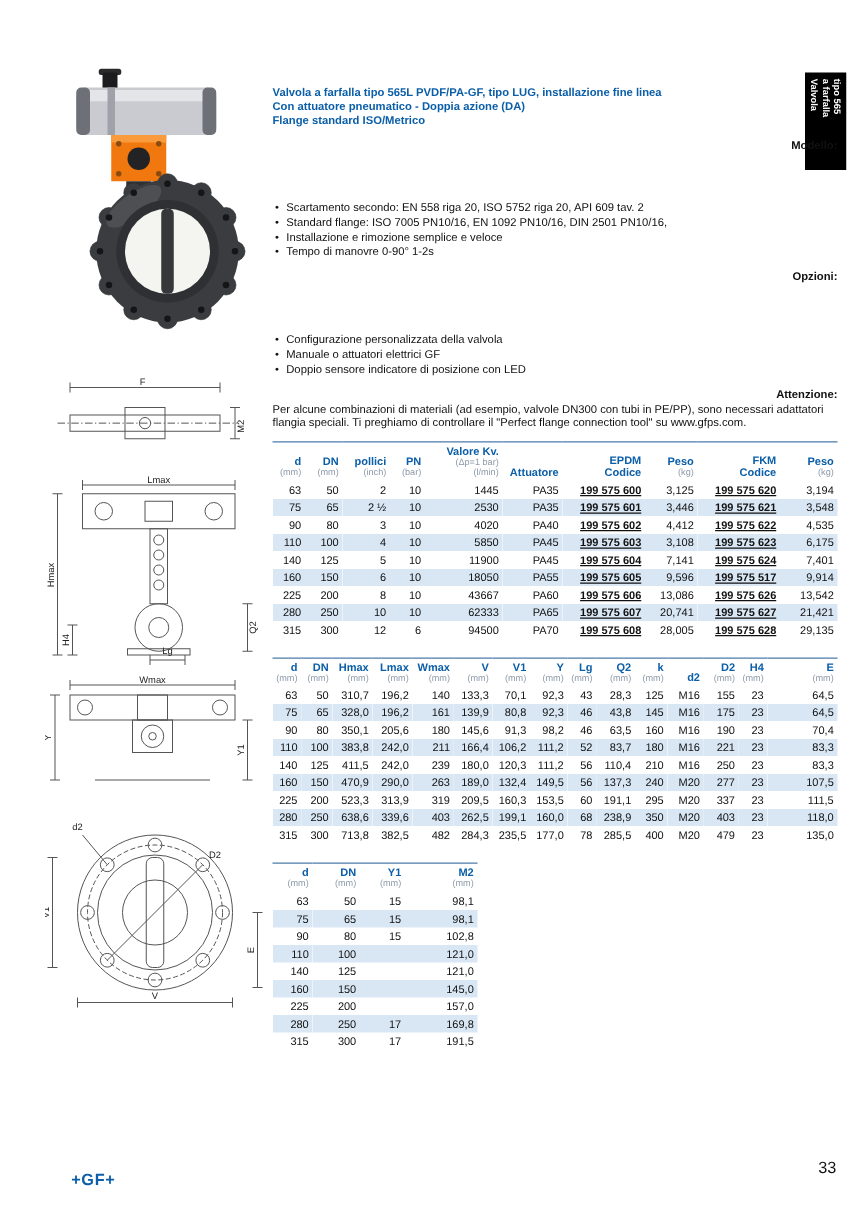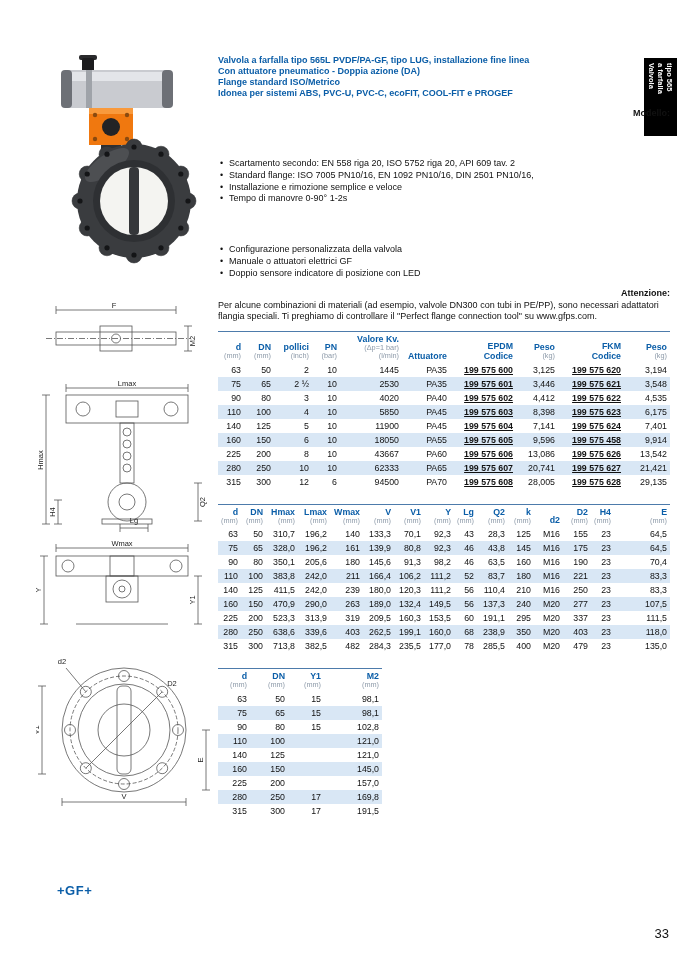--- a/index.html
+++ b/index.html
@@ -15,21 +15,21 @@
 
   
   .photo { position:absolute; left:55px; top:53px; width:160px; height:212px; }
 
   
   .drawings { position:absolute; left:36px; top:300px; width:180px; }
   .drw { display:block; margin-bottom:8px; }
   .dim-label { font-size:7.5px; fill:#222; font-family:"Liberation Sans", sans-serif; }
 
   
-  .content { position:absolute; left:218px; top:55px; width:452px; }
+  .content { position:absolute; left:218px; top:69px; width:452px; }
   .title-line { color:#0b5ea8; font-size:9px; font-weight:bold; line-height:11px; }
   .section-heading { font-size:9px; font-weight:bold; color:#111; margin-top:9px; margin-bottom:2px;text-align:right; }
   .bullets { list-style:none;margin-top:40px; }
   .bullet { position:relative; padding-left:11px; font-size:9px; line-height:10.8px; color:#111; margin-bottom:1px; }
   .bullet::before { content:"•"; position:absolute; left:2px; top:0; }
   .note-text { font-size:9px; line-height:11px; color:#111; margin-top:1px; }
 
   
   table { border-collapse:collapse; table-layout:fixed; border-top:1px solid #4d7bab; }
   #table1 { width:452px; margin-top:9px; }
@@ -53,21 +53,21 @@
   #table2 th:nth-child(5){width:33px} #table2 th:nth-child(6){width:31px}
   #table2 th:nth-child(7){width:30px} #table2 th:nth-child(8){width:30px}
   #table2 th:nth-child(9){width:23px} #table2 th:nth-child(10){width:31px}
   #table2 th:nth-child(11){width:26px} #table2 th:nth-child(12){width:29px}
   #table2 th:nth-child(13){width:28px} #table2 th:nth-child(14){width:23px}
 
   #table3 th:nth-child(1){width:32px} #table3 th:nth-child(2){width:38px}
   #table3 th:nth-child(3){width:36px}
 
   
-  .logo { position:absolute; left:57px; top:883px; color:#0b5ea8; font-size:13px; font-weight:bold; letter-spacing:0.5px; }
+  .logo { position:absolute; left:57px; top:936px; color:#0b5ea8; font-size:13px; font-weight:bold; letter-spacing:0.5px; }
   .page-number { position:absolute; right:22px; top:926px; font-size:13px; color:#111; }
 </style>
 </head>
 <body>
 
 <div class="page">
 
   <aside class="side-tab">
     <span class="tab-line">Valvola</span>
     <span class="tab-line">a farfalla</span>
@@ -246,31 +246,31 @@
       <text class="dim-label" x="88" y="159" text-anchor="middle">V</text>
       <text class="dim-label" x="167" y="120" text-anchor="middle" transform="rotate(-90 167 120)">E</text>
     </svg>
   </div>
 
   <main class="content">
     <header>
       <div class="title-line">Valvola a farfalla tipo 565L PVDF/PA-GF, tipo LUG, installazione fine linea</div>
       <div class="title-line">Con attuatore pneumatico - Doppia azione (DA)</div>
       <div class="title-line">Flange standard ISO/Metrico</div>
-      <div class="title-line">Idonea per sistemi ABS, PVC-U, PVC-C, ecoFIT, COOL-FIT e PROGEF</div>
     </header>
 
     <h3 class="section-heading">Modello:</h3>
     <ul class="bullets">
       <li class="bullet">Scartamento secondo: EN 558 riga 20, ISO 5752 riga 20, API 609 tav. 2</li>
       <li class="bullet">Standard flange: ISO 7005 PN10/16, EN 1092 PN10/16, DIN 2501 PN10/16,</li>
       <li class="bullet">Installazione e rimozione semplice e veloce</li>
       <li class="bullet">Tempo di manovre 0-90° 1-2s</li>
     </ul>
 
+    <h3 class="section-heading">Opzioni:</h3>
     <ul class="bullets">
       <li class="bullet">Configurazione personalizzata della valvola</li>
       <li class="bullet">Manuale o attuatori elettrici GF</li>
       <li class="bullet">Doppio sensore indicatore di posizione con LED</li>
     </ul>
 
     <h3 class="section-heading">Attenzione:</h3>
     <p class="note-text">Per alcune combinazioni di materiali (ad esempio, valvole DN300 con tubi in PE/PP), sono necessari adattatori flangia speciali. Ti preghiamo di controllare il "Perfect flange connection tool" su www.gfps.com.</p>
 
     <table id="table1">
@@ -356,21 +356,21 @@
             <td>4,535</td>
           </tr>
           <tr class="alt">
             <td>110</td>
             <td>100</td>
             <td>4</td>
             <td>10</td>
             <td>5850</td>
             <td>PA45</td>
             <td class="bold">199 575 603</td>
-            <td>8,398</td>
+            <td>3,108</td>
             <td class="bold">199 575 623</td>
             <td>6,175</td>
           </tr>
           <tr>
             <td>140</td>
             <td>125</td>
             <td>5</td>
             <td>10</td>
             <td>11900</td>
             <td>PA45</td>
@@ -381,21 +381,21 @@
           </tr>
           <tr class="alt">
             <td>160</td>
             <td>150</td>
             <td>6</td>
             <td>10</td>
             <td>18050</td>
             <td>PA55</td>
             <td class="bold">199 575 605</td>
             <td>9,596</td>
-            <td class="bold">199 575 458</td>
+            <td class="bold">199 575 517</td>
             <td>9,914</td>
           </tr>
           <tr>
             <td>225</td>
             <td>200</td>
             <td>8</td>
             <td>10</td>
             <td>43667</td>
             <td>PA60</td>
             <td class="bold">199 575 606</td>

